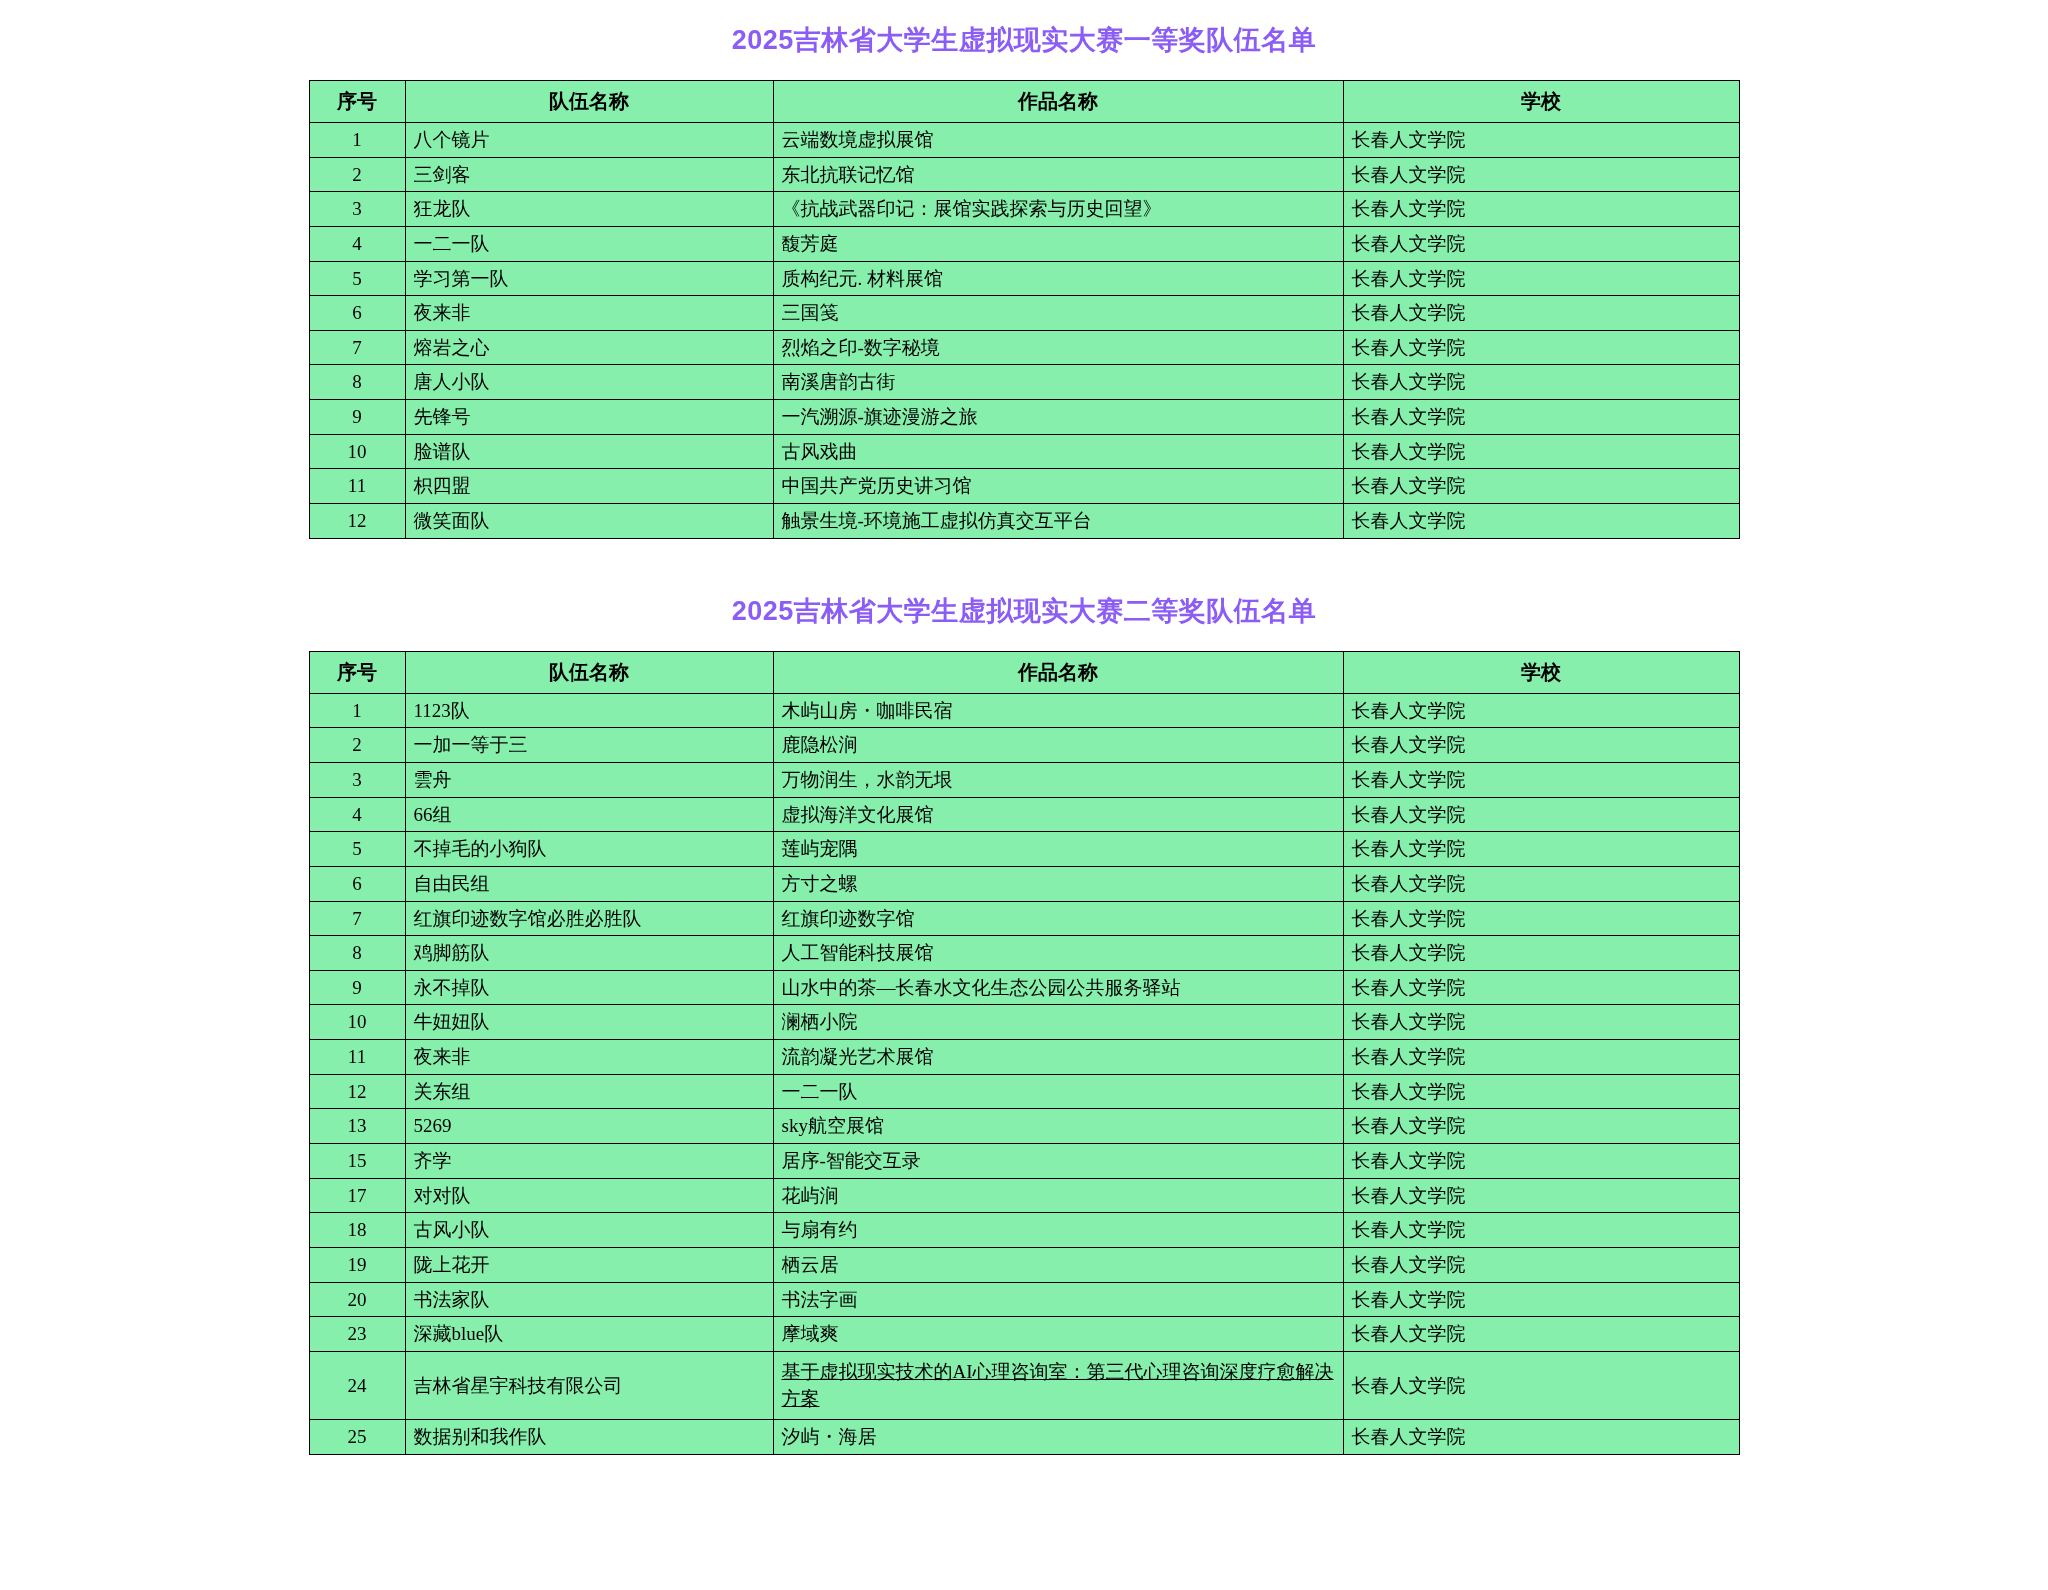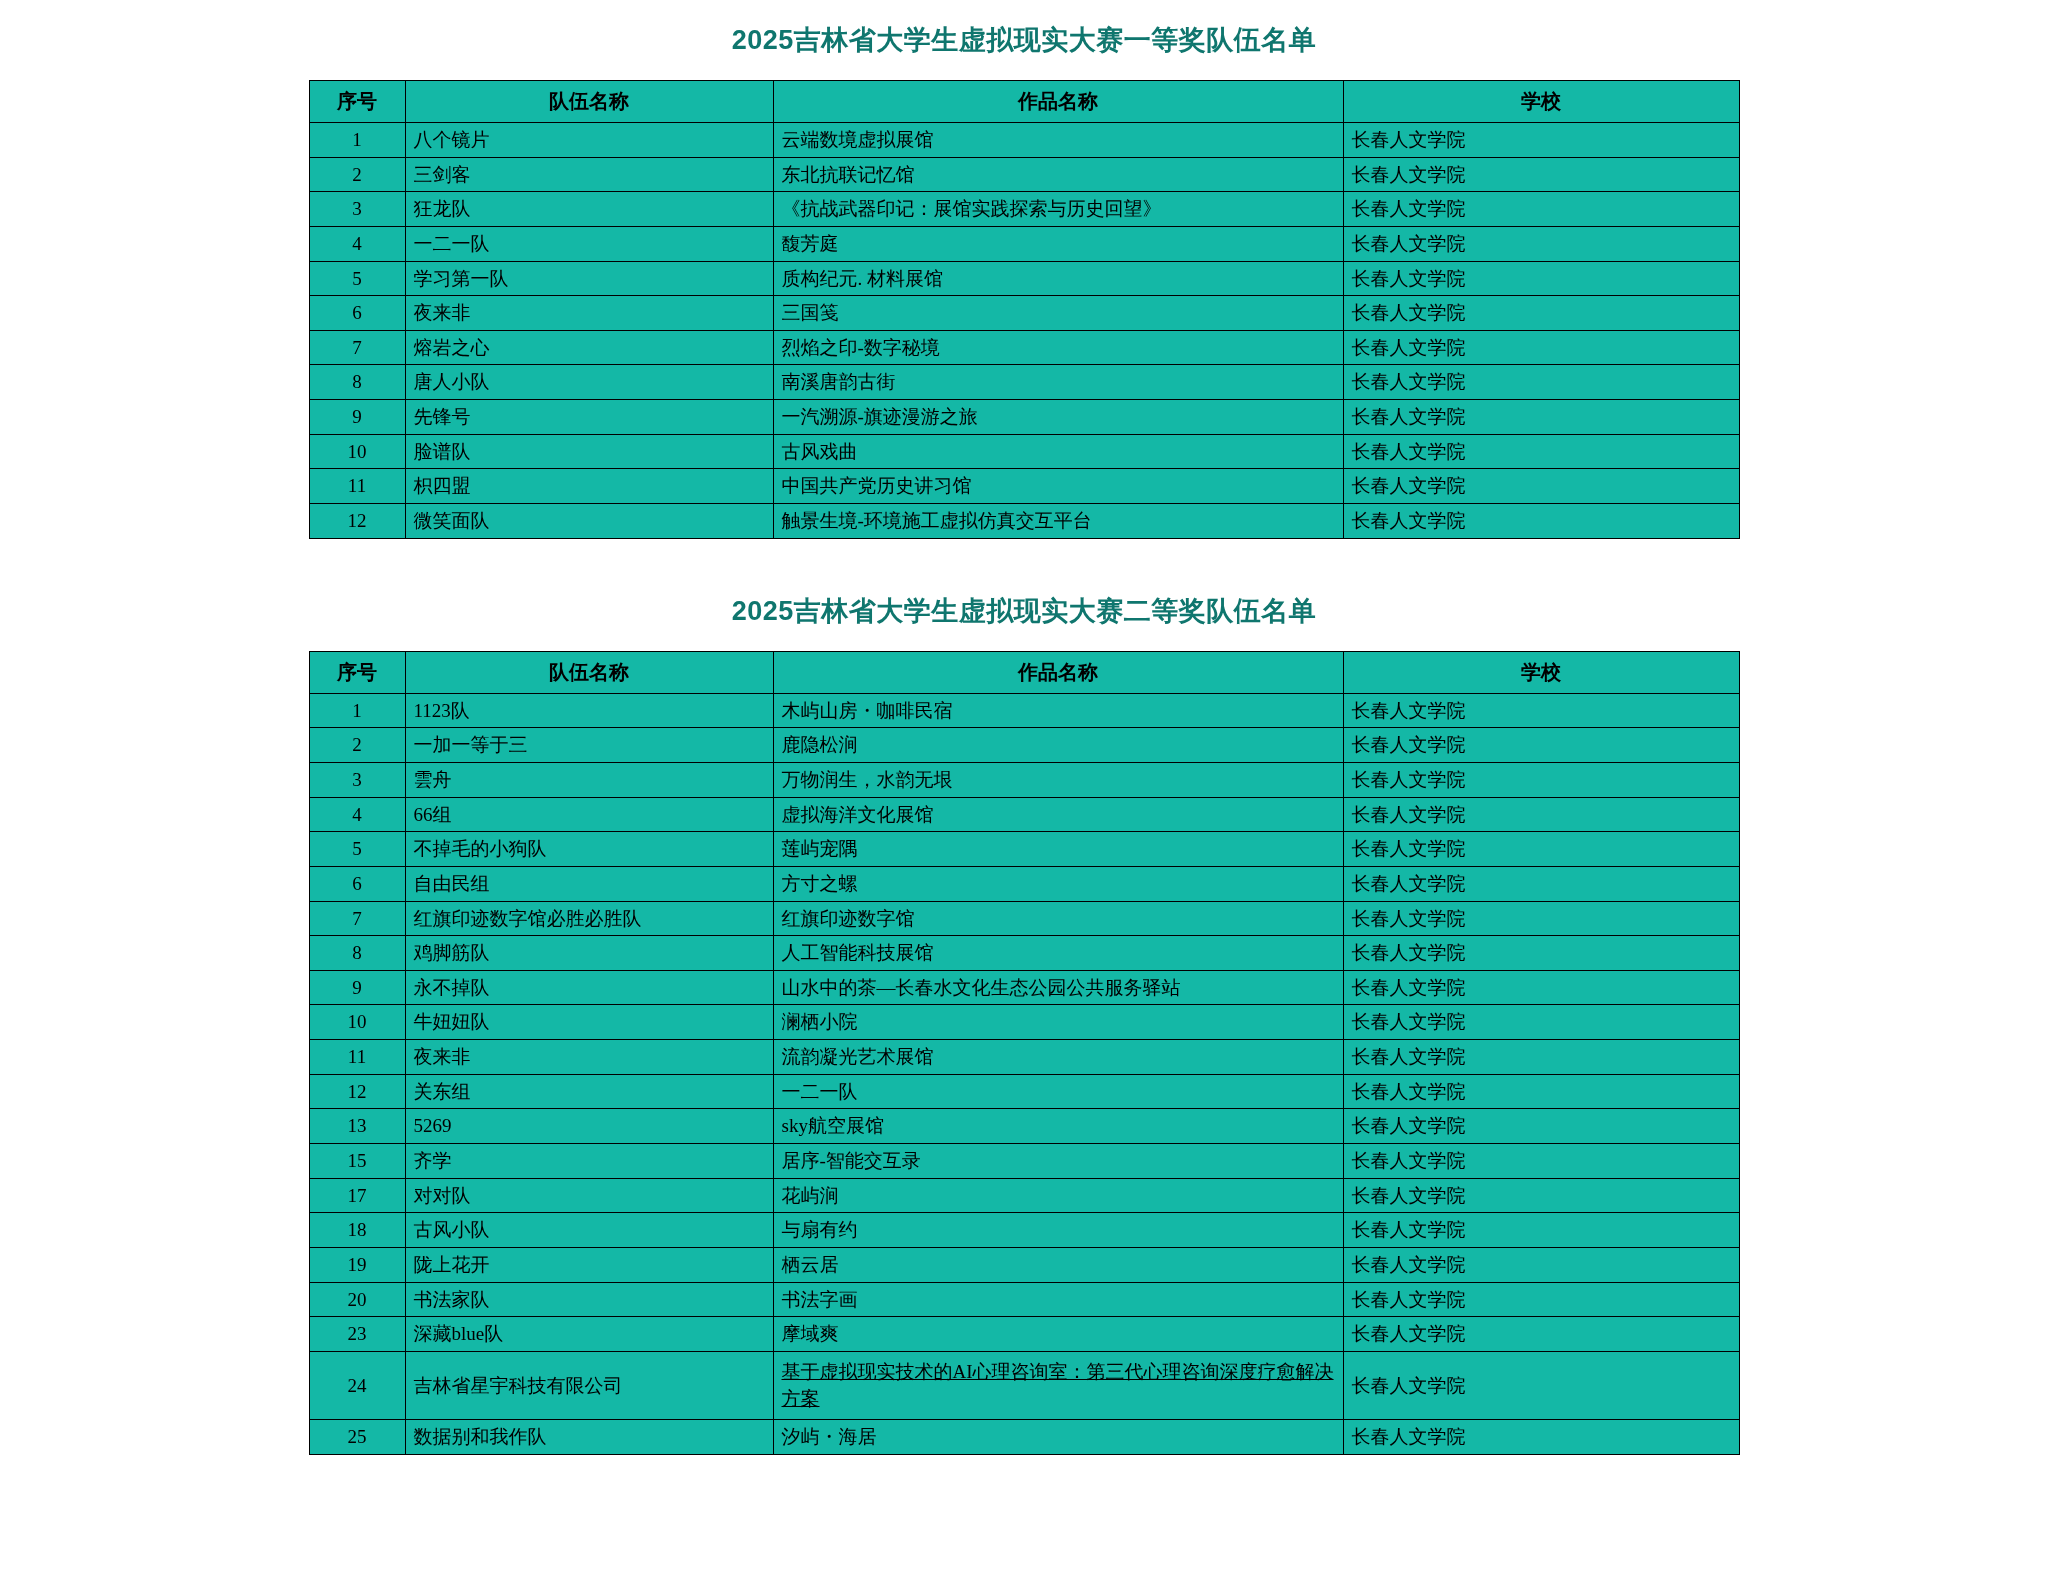--- a/index.html
+++ b/index.html
@@ -27,28 +27,28 @@
   .section {
     margin-bottom: 54px;
   }
   .section-title {
     text-align: center;
     font-family: "Liberation Sans", "DejaVu Sans", sans-serif;
     font-weight: bold;
     font-size: 27px;
     letter-spacing: 0.5px;
     margin: 8px 0 22px 0;
-    color: #0f766e;
+    color: #8b5cf6;
   }
   table.award-table {
     border-collapse: collapse;
     width: 1430px;
     margin: 0 auto;
     table-layout: fixed;
-    background: #14b8a6;
+    background: #86efac;
   }
   table.award-table th,
   table.award-table td {
     border: 1px solid #000000;
     font-size: 19px;
     line-height: 1.35;
     padding: 4px 8px;
     vertical-align: middle;
     height: 28px;
     box-sizing: border-box;

